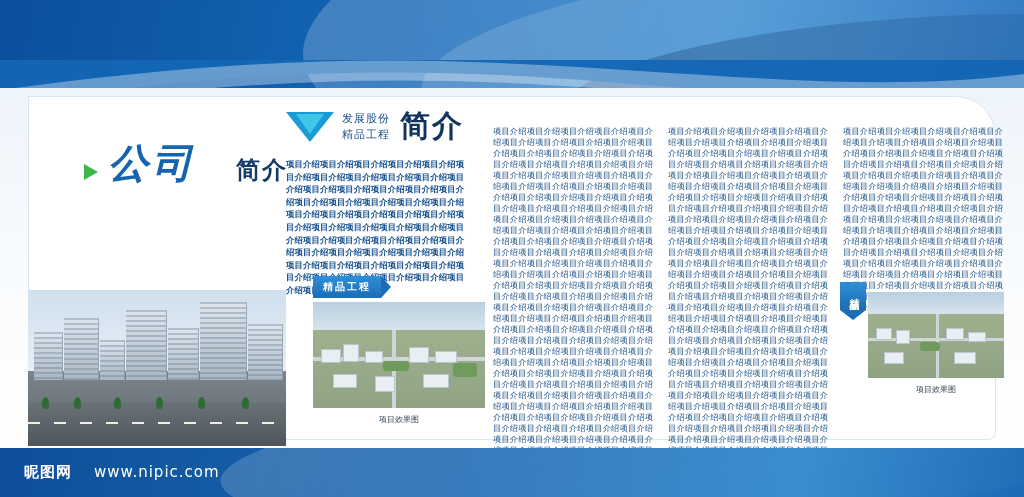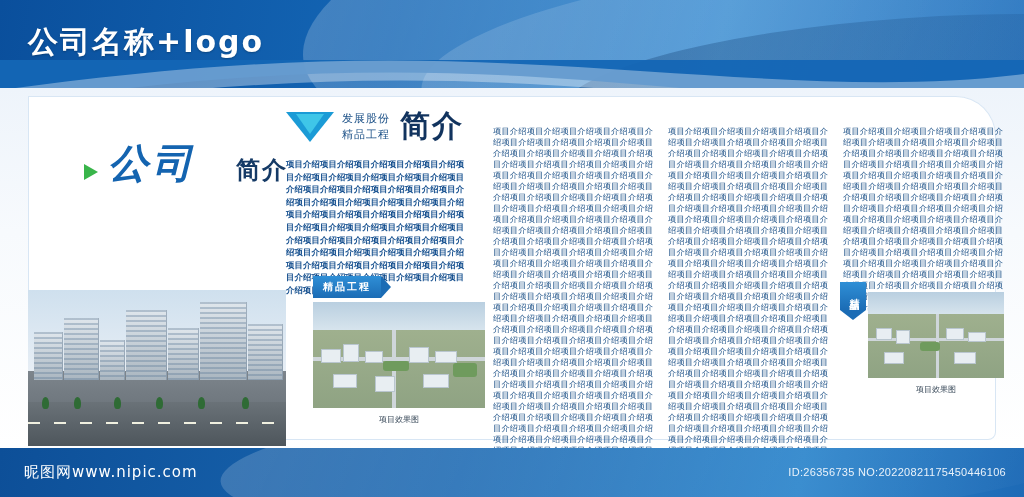--- a/index.html
+++ b/index.html
@@ -187,36 +187,35 @@
   }
   .bottom-band .bswoosh{
     position:absolute;left:220px;top:-60px;width:900px;height:140px;border-radius:50%;
     background:linear-gradient(120deg,rgba(255,255,255,.18),rgba(255,255,255,0));
     transform:rotate(-3deg);
   }
   .site{
     position:absolute;left:24px;top:15px;color:#fff;
     font-family:"DejaVu Sans", sans-serif;font-size:15px;letter-spacing:1px;
   }
-  .site .logo-cn{font-weight:normal;margin-right:0;}
+  .site .logo-cn{font-weight:bold;margin-right:22px;}
   .idcode{
     position:absolute;right:18px;top:18px;color:#eaf2fa;
     font-family:"Liberation Sans", sans-serif;font-size:11px;letter-spacing:.3px;
   }
 </style>
 </head>
 <body>
 
 <div class="poster">
 
   <div class="top-band">
     <div class="swoosh1"></div>
     <div class="swoosh2"></div>
     <div class="swoosh3"></div>
-    <div class="company-title">公司名称+logo</div>
   </div>
 
   <svg class="wave" viewBox="0 0 1024 80" preserveAspectRatio="none">
     <path d="M0,46 C180,18 330,6 520,16 C700,26 860,52 1024,34 L1024,0 L0,0 Z" fill="#1466b5" opacity="0.95"></path>
     <path d="M0,52 C190,26 340,14 530,24 C710,34 870,58 1024,40 L1024,14 C870,34 700,12 520,4 C330,-6 180,6 0,30 Z" fill="#ffffff" opacity="0.35"></path>
     <path d="M0,60 C200,34 350,22 540,32 C720,42 880,66 1024,48 L1024,80 L0,80 Z" fill="#ffffff"></path>
   </svg>
 
   <div class="stage">
     <div class="stage-inner">
@@ -309,16 +308,15 @@
       <div class="cap cap2">项目效果图</div>
 
     </div>
   </div>
 
   <div class="bottom-band">
     <div class="bswoosh"></div>
     <div class="site">
       <span class="logo-cn">昵图网</span><span>www.nipic.com</span>
     </div>
-    <div class="idcode">ID:26356735 NO:20220821175450446106</div>
   </div>
 
 </div>
 
 </body></html>

